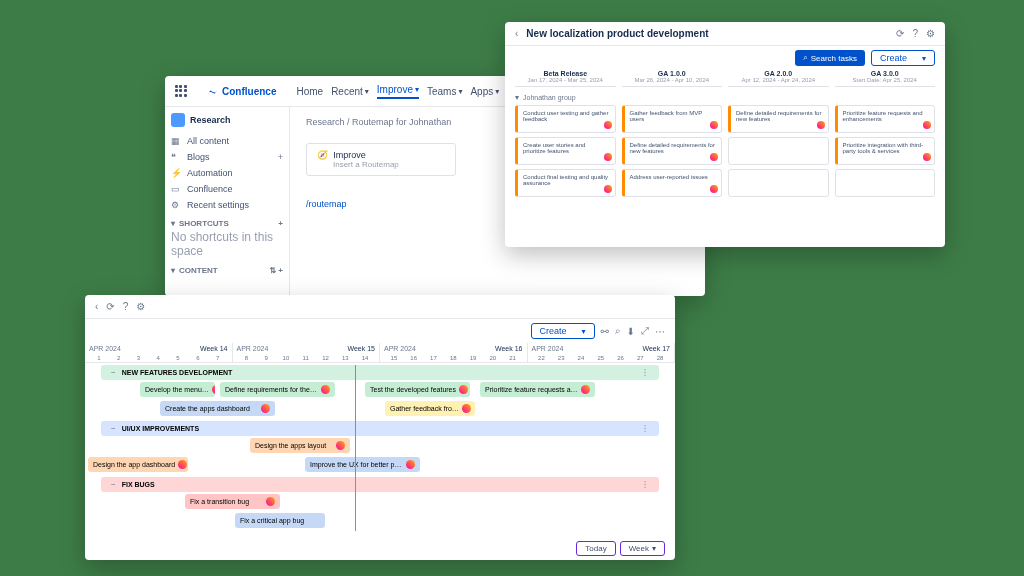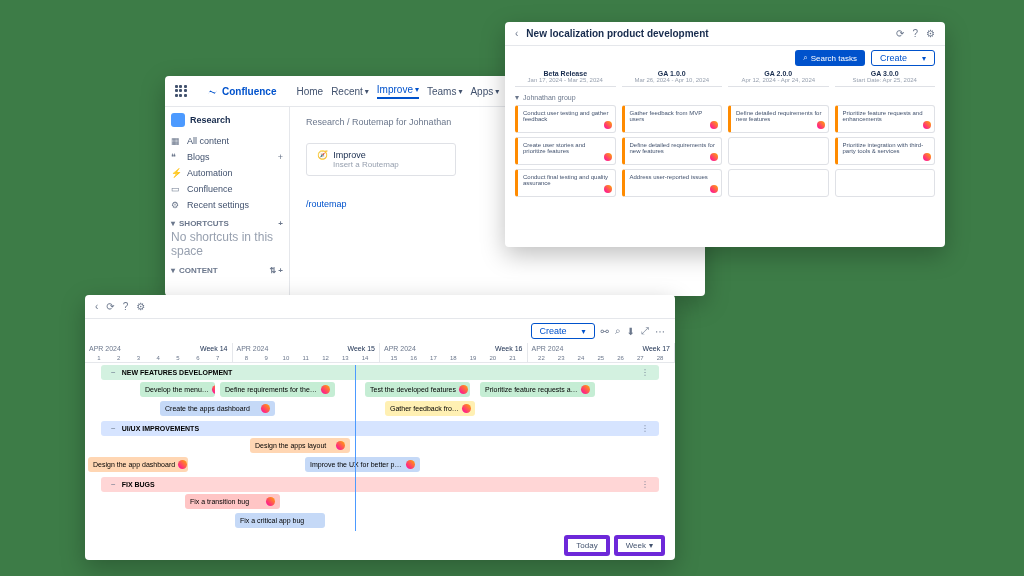--- a/index.html
+++ b/index.html
@@ -58,21 +58,21 @@
 .tasks-row{position:relative;height:18px;margin:1px 0}
 .task{position:absolute;height:15px;border-radius:3px;padding:1px 5px;font-size:7px;display:flex;align-items:center;gap:3px;white-space:nowrap;overflow:hidden}
 .av{width:9px;height:9px;border-radius:50%;background:linear-gradient(45deg,#f0a,#fa0);flex-shrink:0;margin-left:auto}
 .task.green{background:#c5edd4}
 .task.blue{background:#c5d9f7}
 .task.yellow{background:#fff0b3}
 .task.orange{background:#ffd6b3}
 .task.red{background:#ffc5c5}
 .today-line{position:absolute;left:270px;top:0;bottom:0;width:1px;background:#4c9aff;z-index:5}
 .rm-footer{position:absolute;bottom:4px;right:10px;display:flex;gap:4px;font-size:8px}
-.rm-footer>div{border:4px solid #6d28d9;padding:2px 8px;border-radius:3px;color:#42526e;display:flex;align-items:center;gap:3px}
+.rm-footer>div{border:1px solid #6d28d9;padding:2px 8px;border-radius:3px;color:#42526e;display:flex;align-items:center;gap:3px}
 .kanban-window{left:505px;top:22px;width:440px;height:225px}
 .kanban-bar{display:flex;justify-content:flex-end;gap:6px;padding:4px 10px}
 .search-btn{background:#0052cc;color:#fff;padding:3px 8px;border-radius:3px;font-size:8px;display:flex;align-items:center;gap:3px}
 .kb-cols{display:flex;gap:6px;padding:0 10px}
 .kb-col{flex:1}
 .kb-head{text-align:center;font-size:7px;border-bottom:1px solid #dfe1e6;padding-bottom:3px;margin-bottom:3px}
 .kb-head .n{font-weight:600;color:#172b4d}
 .kb-head .d{color:#97a0af;font-size:6px}
 .kb-group{font-size:7px;color:#6b778c;padding:3px 10px;display:flex;align-items:center;gap:4px}
 .kb-card{border:1px solid #dfe1e6;border-left:3px solid #ff8b00;border-radius:3px;padding:4px 5px;margin-bottom:4px;font-size:6px;color:#42526e;min-height:28px;position:relative}

